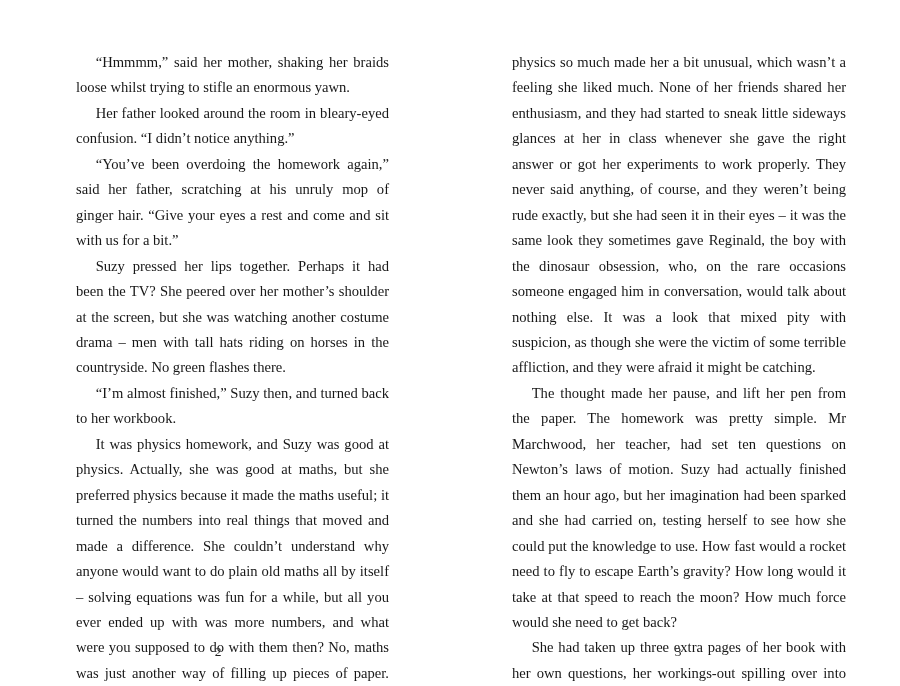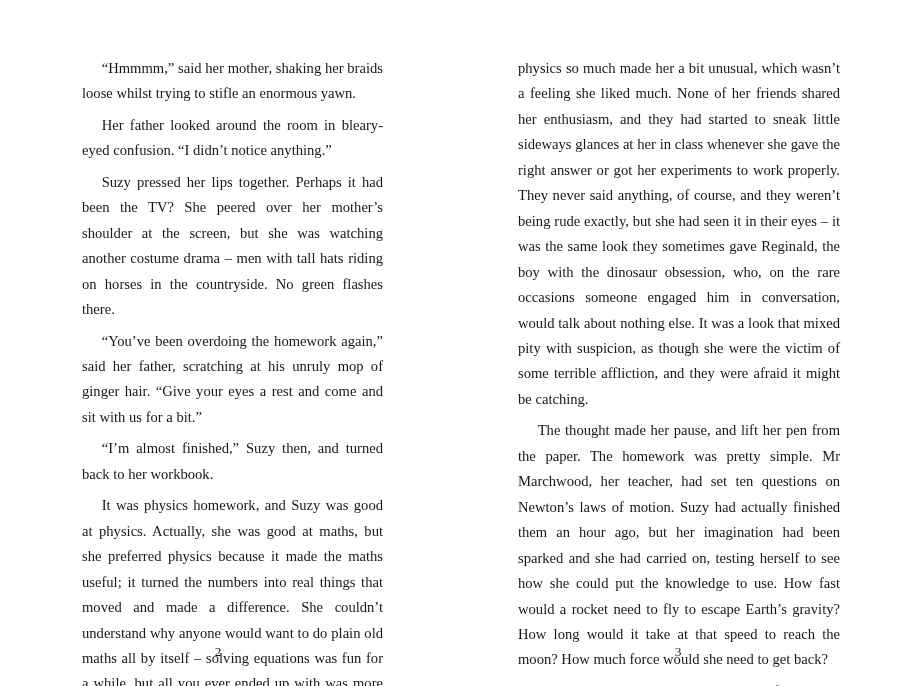--- a/index.html
+++ b/index.html
@@ -38,21 +38,21 @@
     text-align: justify;
     text-justify: inter-word;
     color: #171717;
     -webkit-font-smoothing: antialiased;
     hyphens: none;
   }
   .page-left .textblock  { left: 76px;  width: 313px; }
   .page-right .textblock { left: 62px;  width: 334px; }
 
   .textblock p {
-    margin: 6px;
+    margin: 0;
     padding: 0;
     text-indent: 1.35em;
     text-align: justify;
   }
   .textblock p.noindent { text-indent: 0; }
   .textblock p:last-child { text-align: justify; }
 
   
   .textblock p.cut {
     text-align-last: justify;
@@ -76,22 +76,22 @@
 </style>
 </head>
 <body>
 
 <div class="spread">
 
   <div class="page page-left">
     <div class="textblock" id="left-text">
         <p class="ragged">“Hmmmm,” said her mother, shaking her braids loose whilst trying to stifle an enormous yawn.</p>
         <p class="ragged">Her father looked around the room in bleary-eyed confusion. “I didn’t notice anything.”</p>
+        <p class="ragged">“You’ve been overdoing the homework again,” said her father, scratching at his unruly mop of ginger hair. “Give your eyes a rest and come and sit with us for a bit.”</p>
         <p class="ragged">Suzy pressed her lips together. Perhaps it had been the TV? She peered over her mother’s shoulder at the screen, but she was watching another costume drama – men with tall hats riding on horses in the countryside. No green flashes there.</p>
-        <p class="ragged">“You’ve been overdoing the homework again,” said her father, scratching at his unruly mop of ginger hair. “Give your eyes a rest and come and sit with us for a bit.”</p>
         <p class="ragged">“I’m almost finished,” Suzy then, and turned back to her workbook.</p>
         <p class="ragged">It was physics homework, and Suzy was good at physics. Actually, she was good at maths, but she preferred physics because it made the maths useful; it turned the numbers into real things that moved and made a difference. She couldn’t understand why anyone would want to do plain old maths all by itself – solving equations was fun for a while, but all you ever ended up with was more numbers, and what were you supposed to do with them then? No, maths was just another way of filling up pieces of paper. Physics was where the action was.</p>
       </div>
     <div class="folio">2</div>
   </div>
 
   <div class="page page-right">
     <div class="textblock" id="right-text">
         <p class="noindent ragged">physics so much made her a bit unusual, which wasn’t a feeling she liked much. None of her friends shared her enthusiasm, and they had started to sneak little sideways glances at her in class whenever she gave the right answer or got her experiments to work properly. They never said anything, of course, and they weren’t being rude exactly, but she had seen it in their eyes – it was the same look they sometimes gave Reginald, the boy with the dinosaur obsession, who, on the rare occasions someone engaged him in conversation, would talk about nothing else. It was a look that mixed pity with suspicion, as though she were the victim of some terrible affliction, and they were afraid it might be catching.</p>
         <p class="ragged">The thought made her pause, and lift her pen from the paper. The homework was pretty simple. Mr Marchwood, her teacher, had set ten questions on Newton’s laws of motion. Suzy had actually finished them an hour ago, but her imagination had been sparked and she had carried on, testing herself to see how she could put the knowledge to use. How fast would a rocket need to fly to escape Earth’s gravity? How long would it take at that speed to reach the moon? How much force would she need to get back?</p>

